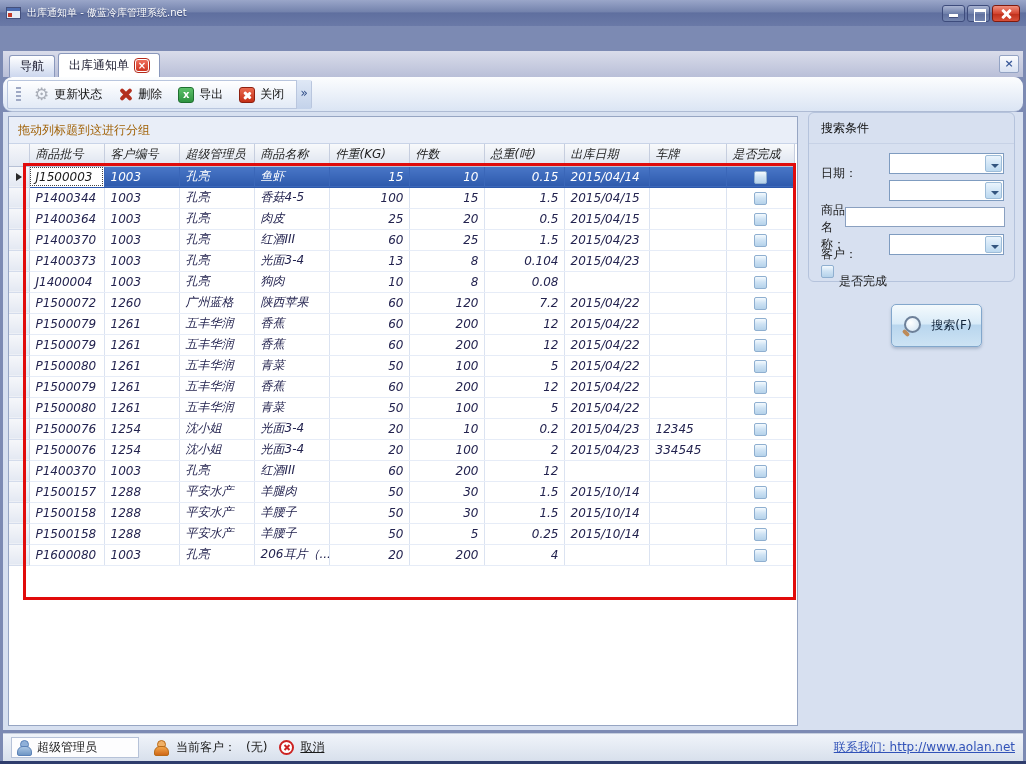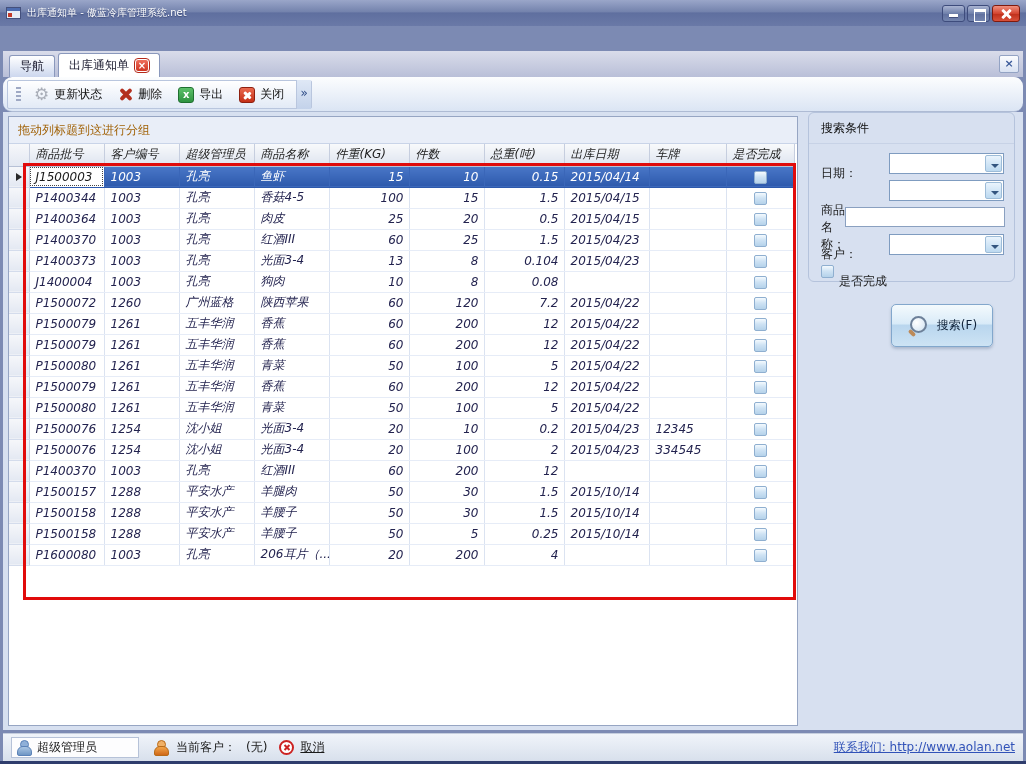--- a/index.html
+++ b/index.html
@@ -123,21 +123,21 @@
   .field-row { display:flex; align-items:center; margin-bottom:5px; height:22px; }
   .field-row label { width:68px; color:#1a1a1a;margin-top:20px; }
   .field-row.check label { width:auto; margin-left:5px; }
   .combo { flex:1; height:21px; background:#fff; border:1px solid #7f9cc0; position:relative; cursor:pointer; }
   .combo-btn { position:absolute; right:1px; top:1px; bottom:1px; width:17px;
     background:linear-gradient(#eaf4fd,#bcd9f0); border:1px solid #9dbcd8; border-radius:2px; }
   .combo-btn::before { content:""; position:absolute; left:5px; top:8px; width:0; height:0;
     border-left:4px solid transparent; border-right:4px solid transparent; border-top:4px solid #33557f; }
   .text-input { flex:1; height:20px; border:1px solid #8aa0c0; background:#fff;
     font:12px "DejaVu Sans","Liberation Sans",sans-serif; padding:0 4px; }
-  .search-btn { position:absolute; left:88px; top:192px; width:102px; height:43px;
+  .search-btn { position:absolute; left:88px; top:192px; width:91px; height:43px;
     border:1px solid #82a7cc; border-radius:5px; cursor:pointer;
     background:linear-gradient(#f4fafd,#d9ebf8 45%,#b9d6ee 50%,#cde3f4);
     box-shadow:0 2px 3px rgba(90,110,140,.35); display:flex; align-items:center; justify-content:center; gap:8px;
     font:12px "DejaVu Sans","Liberation Sans",sans-serif; color:#10233a; }
   .magnifier { position:relative; width:22px; height:22px; }
   .magnifier::before { content:""; position:absolute; right:2px; top:1px; width:13px; height:13px;
     border:2.5px solid #6d8099; border-radius:50%; background:radial-gradient(circle at 35% 35%, #ffffff, #cfe2f2); }
   .magnifier::after { content:""; position:absolute; left:1px; bottom:2px; width:8px; height:4px;
     background:#bd8a58; border-radius:2px; transform:rotate(45deg); }
 

